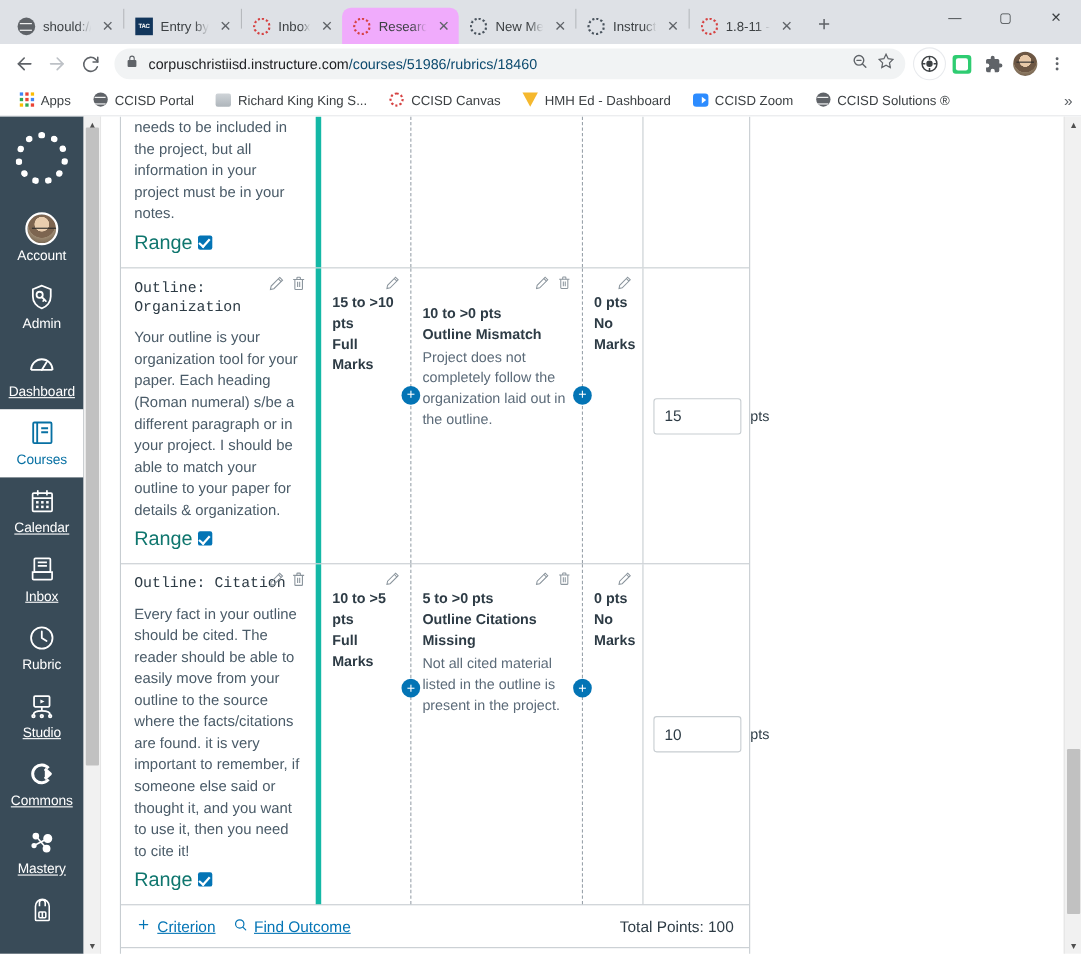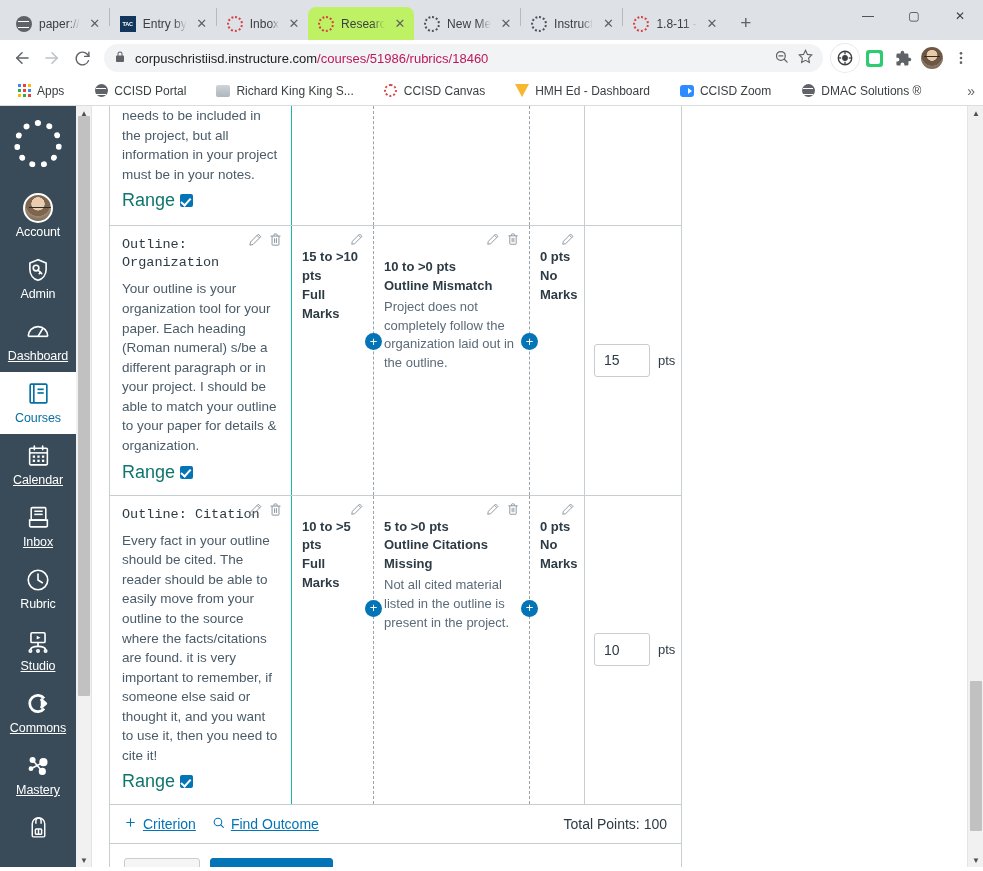--- a/index.html
+++ b/index.html
@@ -18,21 +18,21 @@
     display: flex; align-items: flex-end; position: relative;
     padding-left: 6px;
   }
   .tab {
     height: 33px; display: flex; align-items: center;
     padding: 0 6px 0 10px; gap: 7px;
     font-size: 12px; color: #3c4043; position: relative;
     border-radius: 8px 8px 0 0;
     max-width: 106px; min-width: 80px;
   }
-  .tab.active { background: #bef264; }
+  .tab.active { background: #f0abfc; }
   .tab .favicon { width: 16px; height: 16px; flex: 0 0 16px; }
   .tab .tab-title {
     flex: 1 1 auto; white-space: nowrap; overflow: hidden;
     text-overflow: clip; font-size: 12px;
     -webkit-mask-image: linear-gradient(to right, #000 70%, transparent 100%);
             mask-image: linear-gradient(to right, #000 70%, transparent 100%);
   }
   .tab .tab-close {
     flex: 0 0 16px; width: 16px; height: 16px;
     display: flex; align-items: center; justify-content: center;
@@ -93,42 +93,42 @@
   .omnibox {
     flex: 1 1 auto; height: 28px; background: #f1f3f4;
     border-radius: 14px; display: flex; align-items: center;
     padding: 0 10px; margin: 0 6px; gap: 9px; min-width: 0;
   }
   .omnibox .url {
     flex: 1 1 auto; font-size: 13px; color: #202124;
     white-space: nowrap; overflow: hidden;
   }
   .omnibox .url .host { color: #202124; }
-  .omnibox .url .path { color: #be185d; }
+  .omnibox .url .path { color: #0c4a6e; }
   .tb-right { display: flex; align-items: center; gap: 1px; }
   .avatar-img {
     width: 22px; height: 22px; border-radius: 50%;
     background: radial-gradient(circle at 50% 38%, #e8c9a8 0 30%, #6d5744 32% 58%, #8d7a63 60%, #5b4a3a 100%);
     position: relative; overflow: hidden;
   }
   .avatar-img::after{
     content:"";position:absolute;left:3px;top:9px;width:16px;height:4px;
     border-top:1.5px solid #2c2c2c;
   }
   .ext-green {
     width:17px;height:17px;background:#2ecc71;border-radius:3px;
     display:flex;align-items:center;justify-content:center;
   }
   .ext-green::after{
     content:"";width:11px;height:11px;background:#fff;border-radius:2px;
   }
 
   .bookmarks {
     height: 30px; background: #fff; display: flex;
-    align-items: center; padding: 0 10px; gap: 16px;
+    align-items: center; padding: 0 10px; gap: 6px;
     border-bottom: 1px solid #dadce0; position: relative;
   }
   .bm {
     display: flex; align-items: center; gap: 6px;
     padding: 3px 7px; font-size: 12px; color: #3c4043;
     border-radius: 4px; white-space: nowrap;
   }
   .bm-grid {
     display: grid; grid-template-columns: repeat(3, 3px);
     grid-template-rows: repeat(3, 3px); gap: 2px;
@@ -224,38 +224,38 @@
     margin-left: 17px; margin-top: 0;
     width: 573px; border: 1px solid #c7cdd1; border-top: none;
     background: #fff;
   }
   .rubric-row {
     display: flex; border-bottom: 1px solid #c7cdd1;
     position: relative;
   }
   .col-crit {
     width: 182px; flex: 0 0 182px; padding: 10px 12px 12px 12px;
-    border-right: 1px solid #14b8a6; position: relative;
+    border-right: 5px solid #14b8a6; position: relative;
   }
   .col-ratings { flex: 1 1 auto; display: flex; position: relative; min-width: 0; }
   .rating {
     padding: 10px 10px 14px 10px; position: relative;
     border-right: 1px dashed #9aa3ab;
   }
   .rating:last-child { border-right: 1px solid #c7cdd1; }
   .r1 { width: 82px; flex: 0 0 82px; }
   .r2 { width: 156px; flex: 0 0 156px; }
   .r3 { width: 55px; flex: 0 0 55px; }
   .col-pts {
     width: 97px; flex: 0 0 97px;
     display: flex; align-items: center; justify-content: flex-start;
     padding-left: 10px; gap: 8px;
   }
   .pts-input {
-    width: 56px; height: 33px; border: 1px solid #c7cdd1;
+    width: 80px; height: 33px; border: 1px solid #c7cdd1;
     border-radius: 3px; font-size: 14px; color: #2d3b45;
     padding: 0 9px; font-family: "Liberation Sans", sans-serif;
     background: #fff;
   }
   .pts-label { font-size: 13px; color: #2d3b45; }
 
   .crit-title {
     font-size: 13.5px; color: #2d3b45; margin-bottom: 7px;
     line-height: 1.35;
     font-family: Liberation Mono, monospace;
@@ -335,21 +335,21 @@
 </style>
 </head>
 <body>
 
 <div class="browser">
 
   <div class="tabstrip">
 
     <div class="tab">
       <span class="favicon fav-globe"></span>
-      <span class="tab-title">paper://</span>
+      <span class="tab-title">should://</span>
       <span class="tab-close">✕</span>
     </div>
     <div class="tab-sep"></div>
 
     <div class="tab">
       <span class="favicon fav-tac">TAC</span>
       <span class="tab-title">Entry by</span>
       <span class="tab-close">✕</span>
     </div>
     <div class="tab-sep"></div>
@@ -512,21 +512,21 @@
     <div class="bm">
       <span class="bm-ico">
           <span class="fav-zoom"></span>
         </span>
       <span>CCISD Zoom</span>
     </div>
     <div class="bm">
       <span class="bm-ico">
           <span class="fav-small-globe"></span>
         </span>
-      <span>DMAC Solutions ®</span>
+      <span>CCISD Solutions ®</span>
     </div>
     <div class="bm-overflow">»</div>
   </div>
 
   <div class="page">
 
     <div class="gnav">
       <div class="gnav-logo"></div>
 
       <div class="gnav-item noul">

